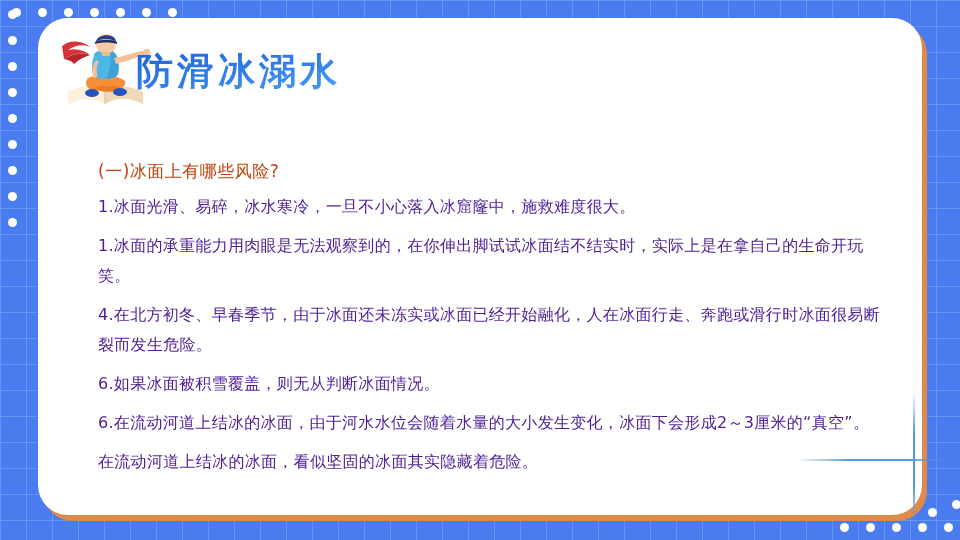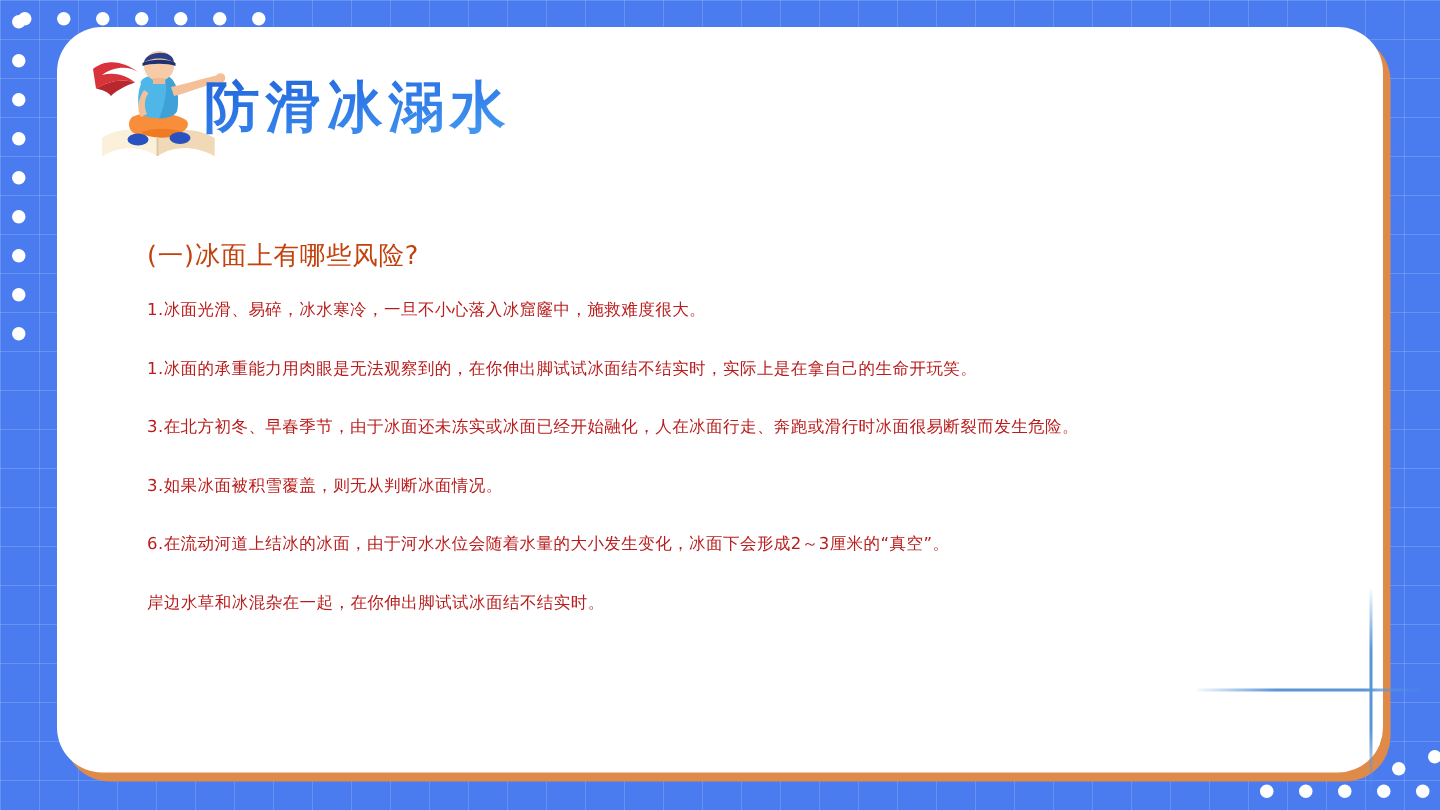--- a/index.html
+++ b/index.html
@@ -97,22 +97,22 @@
   #section-heading {
     color: #c2410c;
     font-size: 17px;
     line-height: 26px;
     margin-bottom: 8px;
     letter-spacing: 0.5px;
     font-family: "DejaVu Sans", "Liberation Sans", sans-serif;
   }
 
   .para {
-    color: #b91c1c;
-    font-size: 11px;
+    color: #4c1d95;
+    font-size: 16px;
     line-height: 30px;
     margin: 0 0 9px 0;
     letter-spacing: 0.3px;
     font-family: "DejaVu Sans", "Liberation Sans", sans-serif;
   }
   .para:last-child { margin-bottom: 0; }
 
   
   #crosshair {
     position: absolute;
@@ -213,24 +213,24 @@
         </svg>
       </div>
 
       <div id="title">防滑冰溺水</div>
     </div>
 
     <div id="content">
       <div id="section-heading">(一)冰面上有哪些风险?</div>
       <p class="para">1.冰面光滑、易碎，冰水寒冷，一旦不小心落入冰窟窿中，施救难度很大。</p>
       <p class="para">1.冰面的承重能力用肉眼是无法观察到的，在你伸出脚试试冰面结不结实时，实际上是在拿自己的生命开玩笑。</p>
-      <p class="para">3.在北方初冬、早春季节，由于冰面还未冻实或冰面已经开始融化，人在冰面行走、奔跑或滑行时冰面很易断裂而发生危险。</p>
-      <p class="para">3.如果冰面被积雪覆盖，则无从判断冰面情况。</p>
+      <p class="para">4.在北方初冬、早春季节，由于冰面还未冻实或冰面已经开始融化，人在冰面行走、奔跑或滑行时冰面很易断裂而发生危险。</p>
+      <p class="para">6.如果冰面被积雪覆盖，则无从判断冰面情况。</p>
       <p class="para">6.在流动河道上结冰的冰面，由于河水水位会随着水量的大小发生变化，冰面下会形成2～3厘米的“真空”。</p>
-      <p class="para">岸边水草和冰混杂在一起，在你伸出脚试试冰面结不结实时。</p>
+      <p class="para">在流动河道上结冰的冰面，看似坚固的冰面其实隐藏着危险。</p>
     </div>
 
     <div id="crosshair">
       <div id="crosshair-v"></div>
       <div id="crosshair-h"></div>
     </div>
 
   </div>
 </div>
 

